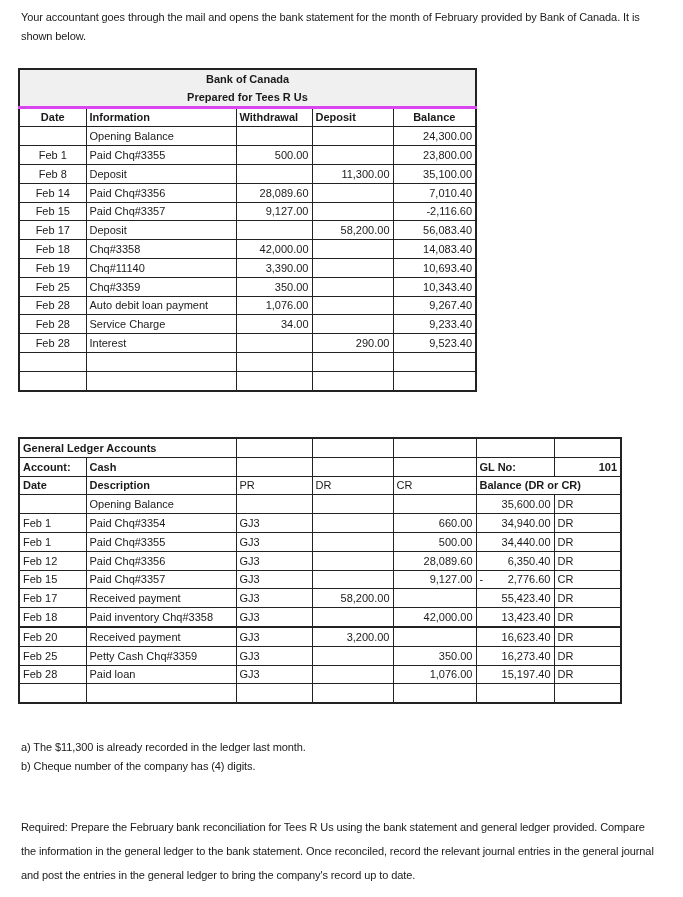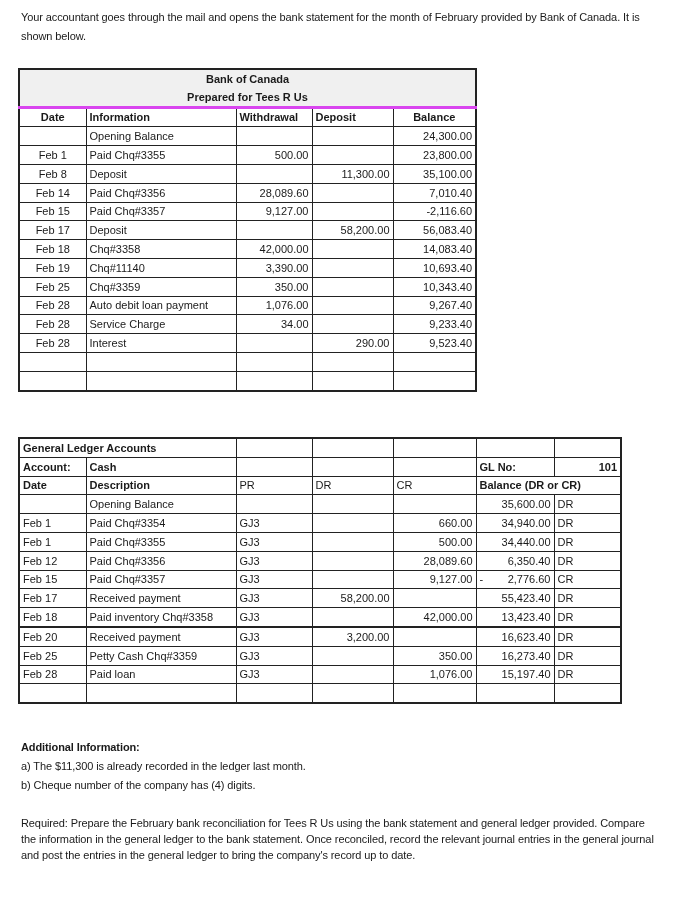--- a/index.html
+++ b/index.html
@@ -4,21 +4,21 @@
 <style>
   html, body { margin: 0; padding: 0; background: #ffffff; }
   body {
     width: 683px; height: 897px; position: relative; overflow: hidden;
     font-family: "Liberation Sans", "DejaVu Sans", sans-serif;
     font-size: 11px; color: #1a1a1a;
   }
   .para { position: absolute; left: 21px; line-height: 19px; font-size: 11px; letter-spacing: -0.1px; }
   .intro { top: 8px; width: 640px; }
   .addl { top: 738px; width: 640px; }
-  .req { top: 815px; width: 640px; line-height: 16px; }
+  .req { top: 815px; width: 640px; line-height: 24px; }
   .bold { font-weight: bold; }
 
   table { border-collapse: collapse; position: absolute; table-layout: fixed; }
   td { border: 1px solid #222; padding: 0 3px; height: 17.8px; white-space: nowrap; overflow: hidden; font-size: 11px; }
   .r { text-align: right; }
   .c { text-align: center; }
   .b { font-weight: bold; }
 
   #bank { left: 18px; top: 62px; width: 457px; border: 2px solid #222; margin-top: 6px; }
   #bank .hdr td { background: #f0f0f0; border-top: none; border-bottom: none; }
@@ -326,18 +326,17 @@
         <td style="position: relative;">
           <span style="position: absolute; left: 3px;"></span>
           <span style="float: right;"></span>
         </td>
         <td></td>
       </tr>
     </tbody>
 </table>
 
 <div class="para addl">
-  <div class="bold">Additional Information:</div>
   <div>a) The $11,300 is already recorded in the ledger last month.</div>
   <div>b) Cheque number of the company has (4) digits.</div>
 </div>
 
 <div class="para req">Required: Prepare the February bank reconciliation for Tees R Us  using the bank statement and general ledger provided.  Compare the information in the general ledger to the bank statement. Once reconciled, record the relevant journal entries in the general journal and post the entries in the general ledger to bring the company's record up to date.</div>
 
 </body></html>

